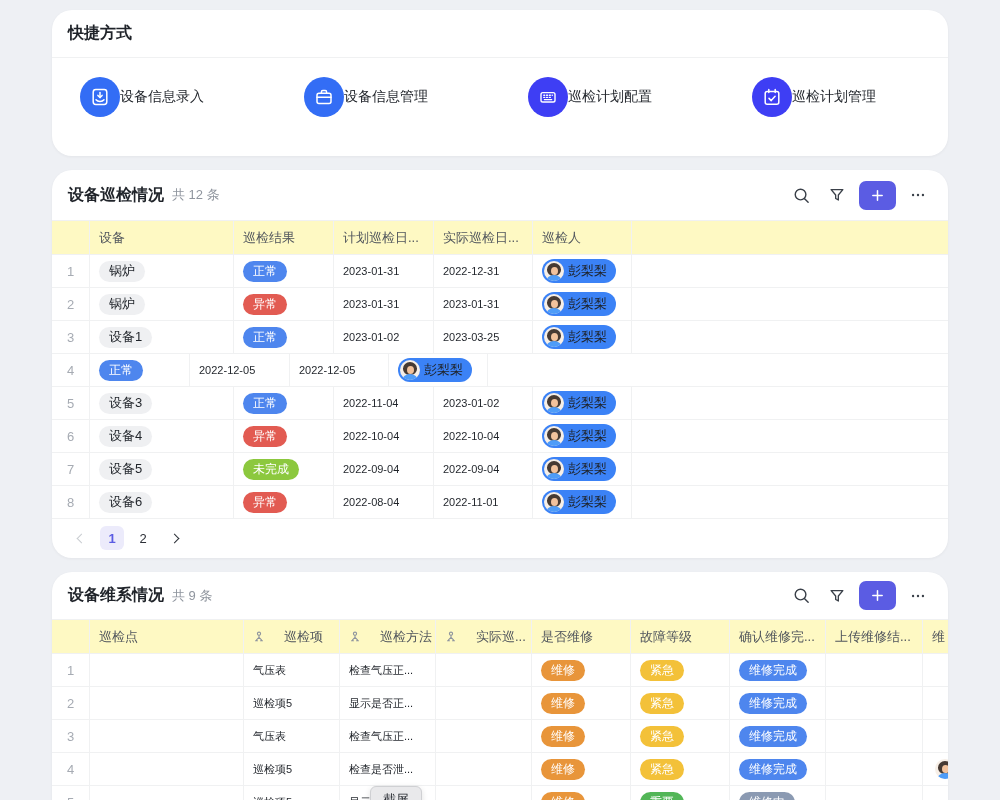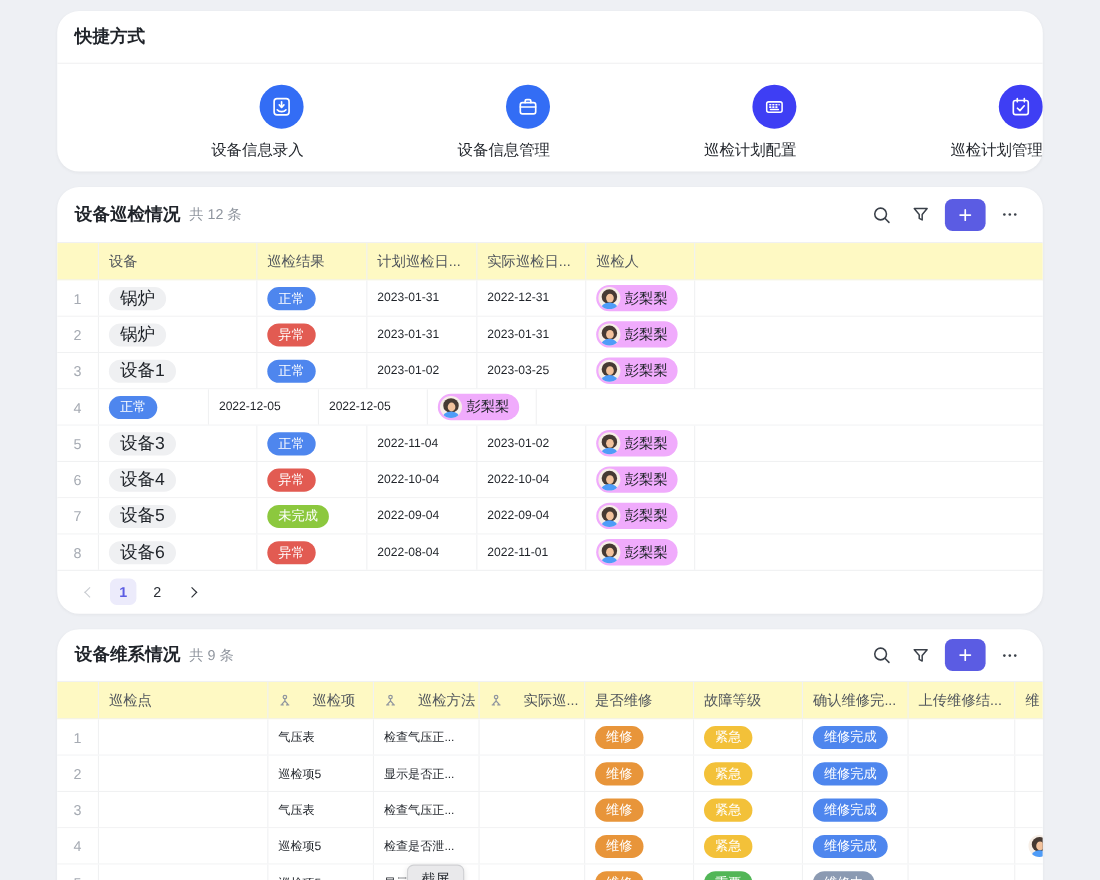--- a/index.html
+++ b/index.html
@@ -17,46 +17,46 @@
   .card-count { margin-left:8px; font-size:13px; color:#8f959e; }
 
   .toolbar { margin-left:auto; display:flex; align-items:center; gap:8px; }
   .icon-btn { width:28px; height:28px; display:flex; align-items:center; justify-content:center;
               border-radius:6px; cursor:pointer; background:transparent; border:none; }
   .add-btn { width:37px; height:29px; border:none; border-radius:7px; display:flex; align-items:center;
              justify-content:center; cursor:pointer; }
 
   
   .shortcut-row { display:flex; padding-top:19px; }
-  .shortcut { flex:1; display:flex; flex-direction:column; align-items:flex-end; cursor:pointer; }
+  .shortcut { flex:1; display:flex; flex-direction:row; align-items:flex-start; cursor:pointer;padding-left:28px; }
   .shortcut-circle { width:40px; height:40px; border-radius:50%; display:flex; align-items:center; justify-content:center; }
   .shortcut-label { margin-top:11px; font-size:14px; color:#1f2329; }
 
   
   .thead { display:flex; height:34px; background:#fef9c3; border-bottom:1px solid #f0f1f2;
            font-size:13px; color:#51565d; }
   .tr { display:flex; height:33px; border-bottom:1px solid #f0f1f2; background:#fff; }
   .c { flex:none; display:flex; align-items:center; height:100%; border-right:1px solid #f0f1f2;
        padding:0 9px; overflow:hidden; white-space:nowrap; }
   .c.num { justify-content:center; color:#a6abb3; font-size:13px; padding:0; }
   .c.fill { flex:1; border-right:none; }
   .cell-text { font-size:11px; color:#1f2329; }
   .head-label { display:flex; align-items:center; gap:19px; }
 
   
   .t1-0{width:38px} .t1-1{width:144px} .t1-2{width:100px} .t1-3{width:100px} .t1-4{width:99px} .t1-5{width:99px}
   
   .t2-0{width:38px} .t2-1{width:154px} .t2-2{width:96px} .t2-3{width:96px} .t2-4{width:96px}
   .t2-5{width:99px} .t2-6{width:99px} .t2-7{width:96px} .t2-8{width:97px} .t2-9{width:25px;border-right:none}
 
-  .tag { background:#eff0f2; height:21px; padding:0 10px; border-radius:11px; font-size:16px;
+  .tag { background:#eff0f2; height:21px; padding:0 10px; border-radius:11px; font-size:13px;
          color:#1f2329; display:inline-flex; align-items:center; }
   .pill { display:inline-flex; align-items:center; height:21px; padding:0 10px; border-radius:11px;
           color:#fff; font-size:12px; }
-  .person { background:#f0abfc; height:24px; border-radius:12px; display:inline-flex; align-items:center;
+  .person { background:#3b82f6; height:24px; border-radius:12px; display:inline-flex; align-items:center;
             gap:4px; padding:0 9px 0 2px; font-size:13px; color:#1f2329; }
 
   .avatar { width:20px; height:20px; border-radius:50%; background:#f7efe7; position:relative; overflow:hidden; flex:none; }
   .av-hair { position:absolute; left:3px; top:1.5px; width:14px; height:13px; border-radius:50% 50% 46% 46%; background:#463a33; }
   .av-face { position:absolute; left:6.5px; top:6px; width:7px; height:8px; border-radius:50%; background:#f2c29c; }
   .av-shirt{ position:absolute; bottom:-2px; left:2px; right:2px; height:8px;
              border-radius:55% 55% 0 0 / 90% 90% 0 0; background:#4e9cf8; }
 
   
   .pagination { height:38px; display:flex; align-items:center; padding:0 17px; gap:7px; }

